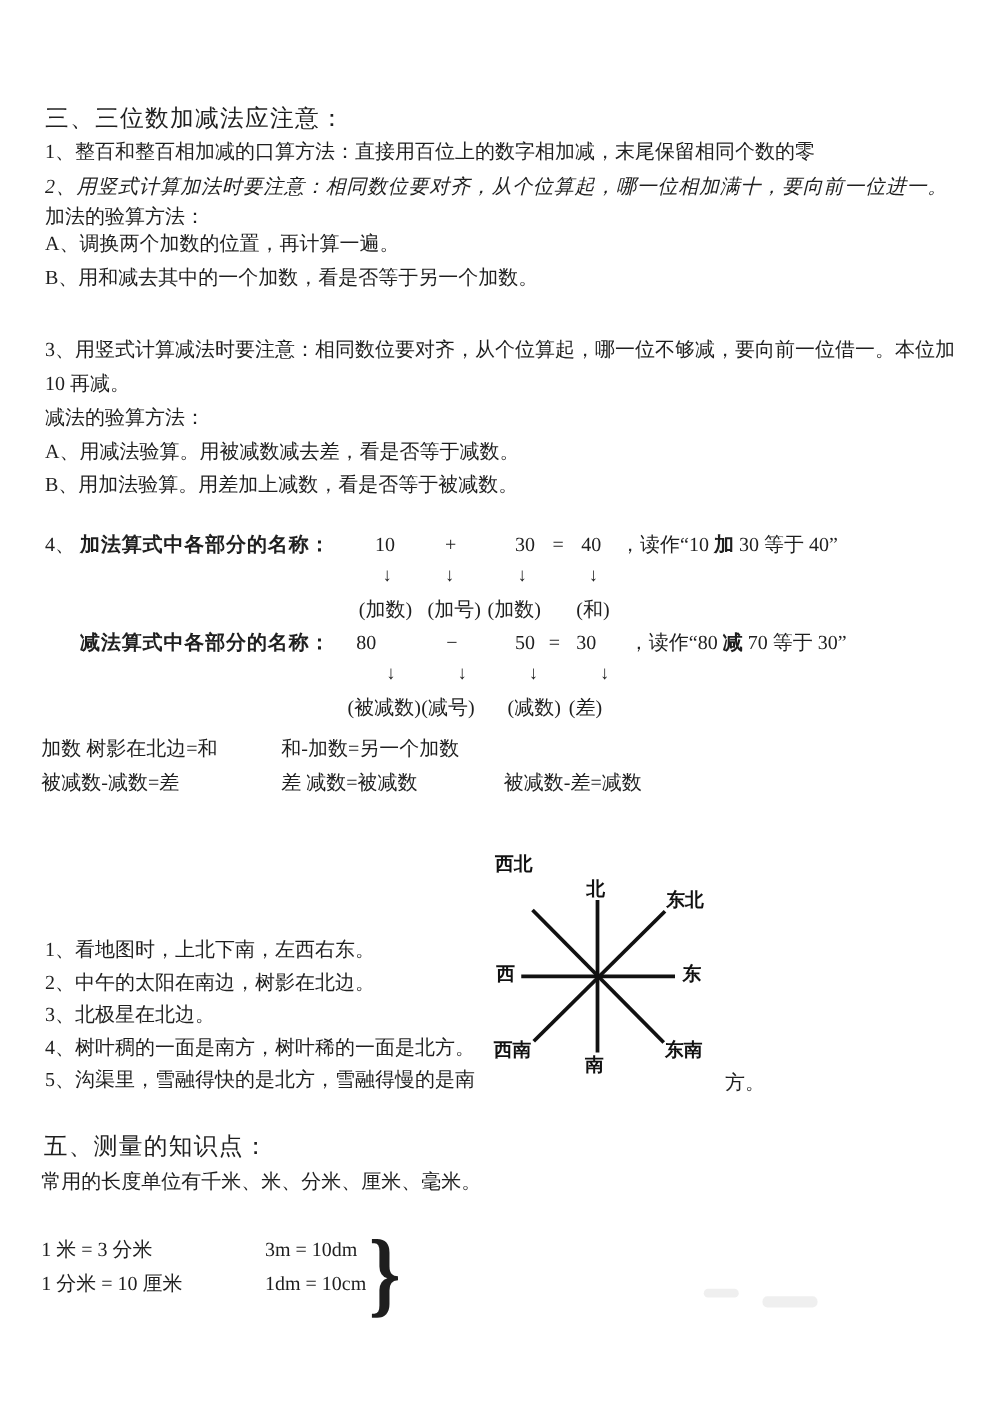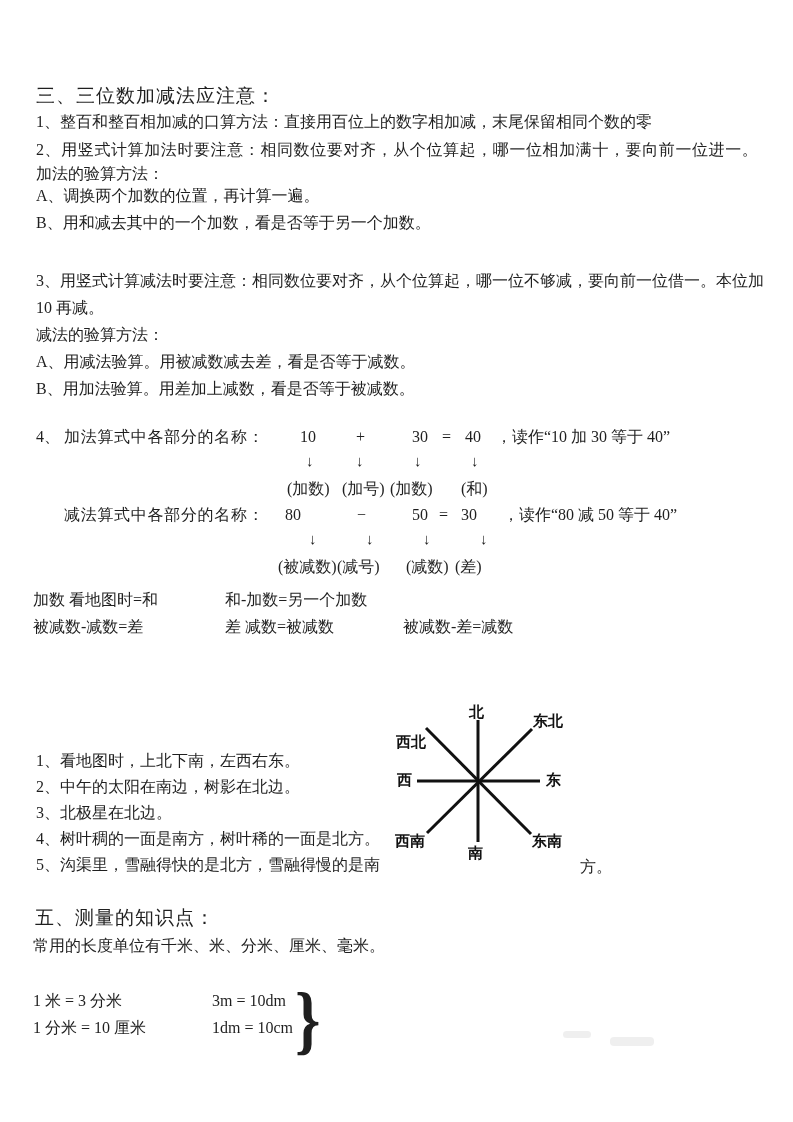--- a/index.html
+++ b/index.html
@@ -4,22 +4,22 @@
 <style>
   html,body { margin:0; padding:0; }
   body { background:#ffffff; }
   .page {
     position:relative; width:793px; height:1122px; background:#ffffff;
     font-family:"Liberation Serif","DejaVu Serif",serif;
     color:#1f1f1f; overflow:hidden;
   }
   .t  { position:absolute; white-space:nowrap; font-size:16px; line-height:1.25; }
   .h  { font-size:19px; letter-spacing:1px; }
-  .b  { font-weight:normal; }
-  .just { letter-spacing:0.6px; }
+  .b  { font-weight:bold; }
+  .just { letter-spacing:0.6px;font-style:italic; }
   .arrow { font-size:15px; color:#222; }
   .part { font-size:16px; }
   .cmp { font-size:15px; font-weight:bold; color:#111; }
   .brace { font-size:76px; line-height:1; font-weight:bold; transform:scaleX(0.85); transform-origin:left top; }
   .smudge { position:absolute; background:#ebebeb; border-radius:4px; opacity:0.8; }
   svg.compass { position:absolute; left:390px; top:695px; }
 </style>
 </head>
 <body>
 
@@ -55,53 +55,53 @@
   <div class="t part" style="left:342px;top:479px">(加号)</div>
   <div class="t part" style="left:390px;top:479px">(加数)</div>
   <div class="t part" style="left:461px;top:479px">(和)</div>
 
   <div class="t b" style="left:64px;top:505px;letter-spacing:0.7px">减法算式中各部分的名称：</div>
   <div class="t" style="left:285px;top:505px">80</div>
   <div class="t" style="left:357px;top:505px">−</div>
   <div class="t" style="left:412px;top:505px">50</div>
   <div class="t" style="left:439px;top:505px">=</div>
   <div class="t" style="left:461px;top:505px">30</div>
-  <div class="t" style="left:503px;top:505px"><span>，读作“80 </span><span class="b">减</span><span> 50 等于 40”</span></div>
+  <div class="t" style="left:503px;top:505px"><span>，读作“80 </span><span class="b">减</span><span> 70 等于 30”</span></div>
 
   <div class="t arrow" style="left:309px;top:530px">↓</div>
   <div class="t arrow" style="left:366px;top:530px">↓</div>
   <div class="t arrow" style="left:423px;top:530px">↓</div>
   <div class="t arrow" style="left:480px;top:530px">↓</div>
 
   <div class="t part" style="left:278px;top:557px">(被减数)</div>
   <div class="t part" style="left:337px;top:557px">(减号)</div>
   <div class="t part" style="left:406px;top:557px">(减数)</div>
   <div class="t part" style="left:455px;top:557px">(差)</div>
 
-  <div class="t" style="left:33px;top:590px">加数 看地图时=和</div>
+  <div class="t" style="left:33px;top:590px">加数 树影在北边=和</div>
   <div class="t" style="left:225px;top:590px">和-加数=另一个加数</div>
   <div class="t" style="left:33px;top:617px">被减数-减数=差</div>
   <div class="t" style="left:225px;top:617px">差 减数=被减数</div>
   <div class="t" style="left:403px;top:617px">被减数-差=减数</div>
 
   <div class="t" style="left:36px;top:751px">1、看地图时，上北下南，左西右东。</div>
   <div class="t" style="left:36px;top:777px">2、中午的太阳在南边，树影在北边。</div>
   <div class="t" style="left:36px;top:803px">3、北极星在北边。</div>
   <div class="t" style="left:36px;top:829px">4、树叶稠的一面是南方，树叶稀的一面是北方。</div>
   <div class="t" style="left:36px;top:855px">5、沟渠里，雪融得快的是北方，雪融得慢的是南</div>
   <div class="t" style="left:580px;top:857px">方。</div>
 
   <svg class="compass" width="185" height="170" viewBox="0 0 185 170">
     <line x1="88" y1="25" x2="88" y2="147" stroke="#111" stroke-width="3"></line>
     <line x1="27" y1="86" x2="150" y2="86" stroke="#111" stroke-width="3"></line>
     <line x1="36" y1="33" x2="141" y2="139" stroke="#111" stroke-width="3"></line>
     <line x1="37" y1="138" x2="142" y2="34" stroke="#111" stroke-width="3"></line>
   </svg>
   <div class="t cmp" style="left:469px;top:703px">北</div>
-  <div class="t cmp" style="left:396px;top:733px">西北</div>
+  <div class="t cmp" style="left:396px;top:683px">西北</div>
   <div class="t cmp" style="left:533px;top:712px">东北</div>
   <div class="t cmp" style="left:397px;top:771px">西</div>
   <div class="t cmp" style="left:546px;top:771px">东</div>
   <div class="t cmp" style="left:395px;top:832px">西南</div>
   <div class="t cmp" style="left:532px;top:832px">东南</div>
   <div class="t cmp" style="left:468px;top:844px">南</div>
 
   <div class="t h" style="left:35px;top:906px">五、测量的知识点：</div>
   <div class="t" style="left:33px;top:936px">常用的长度单位有千米、米、分米、厘米、毫米。</div>
 

